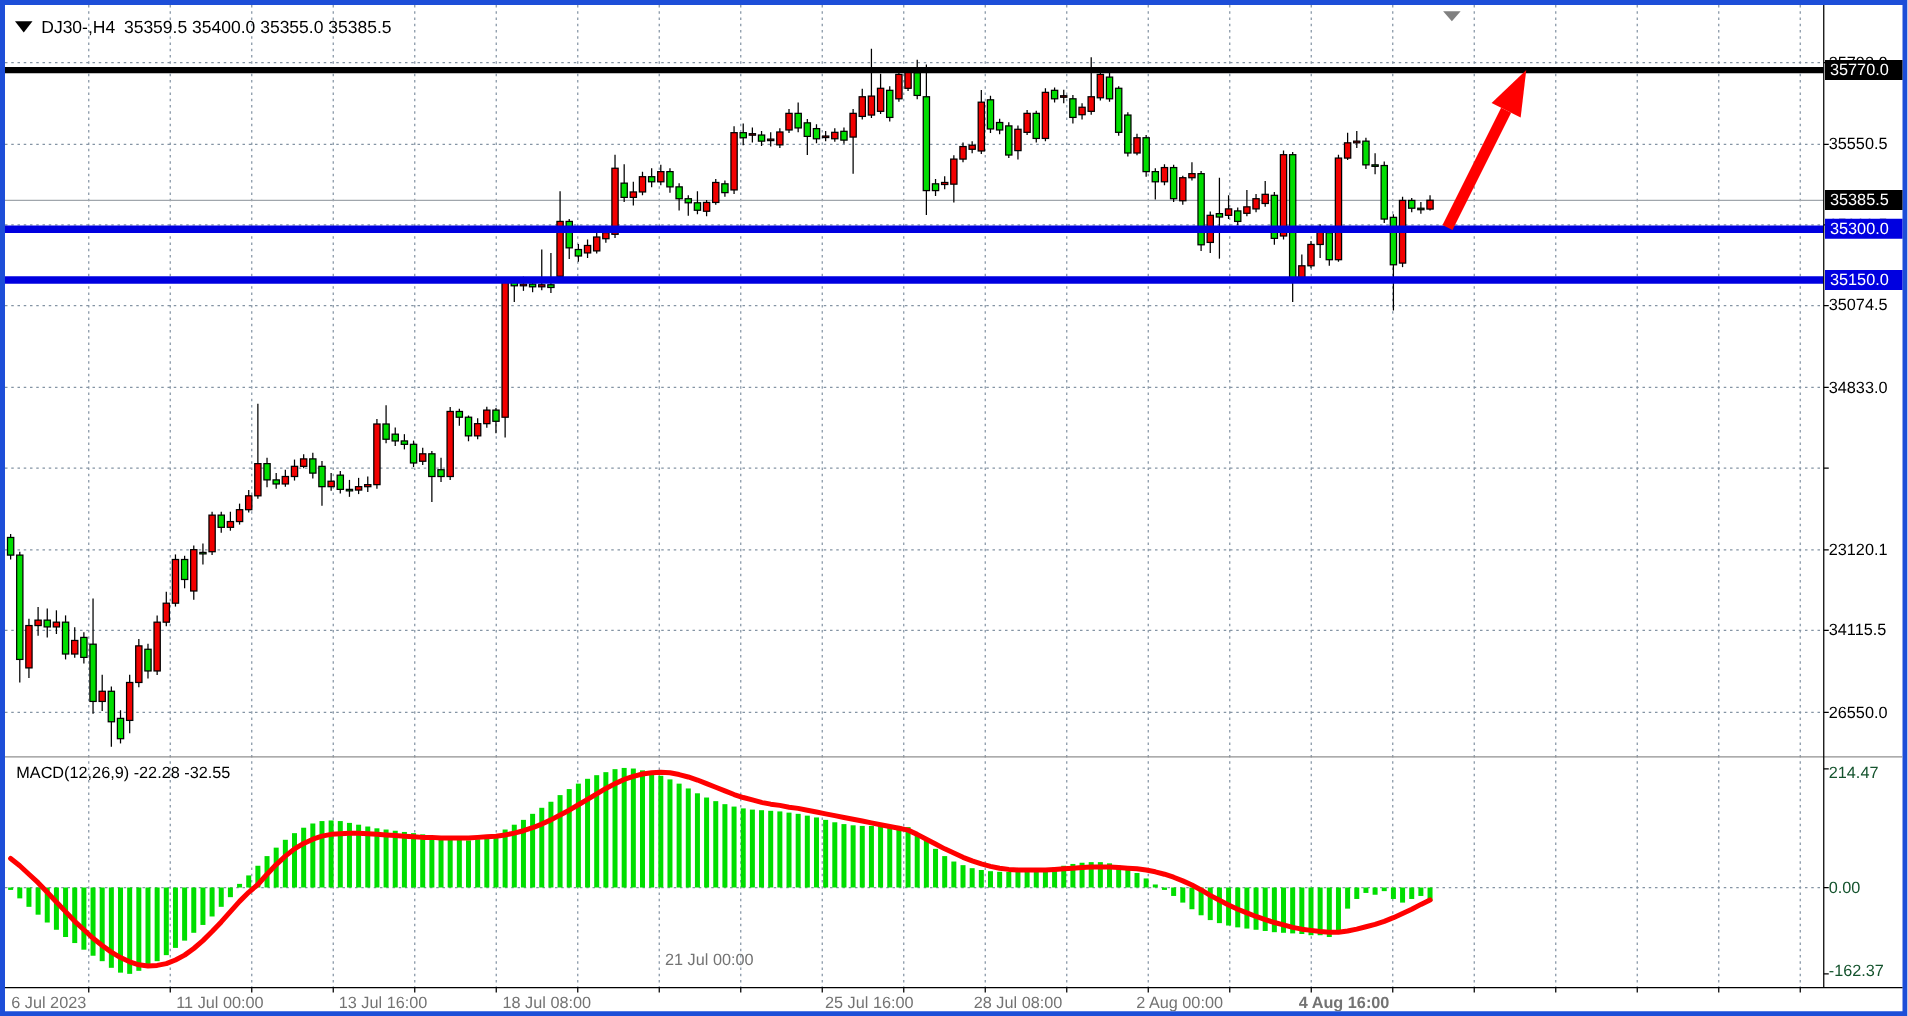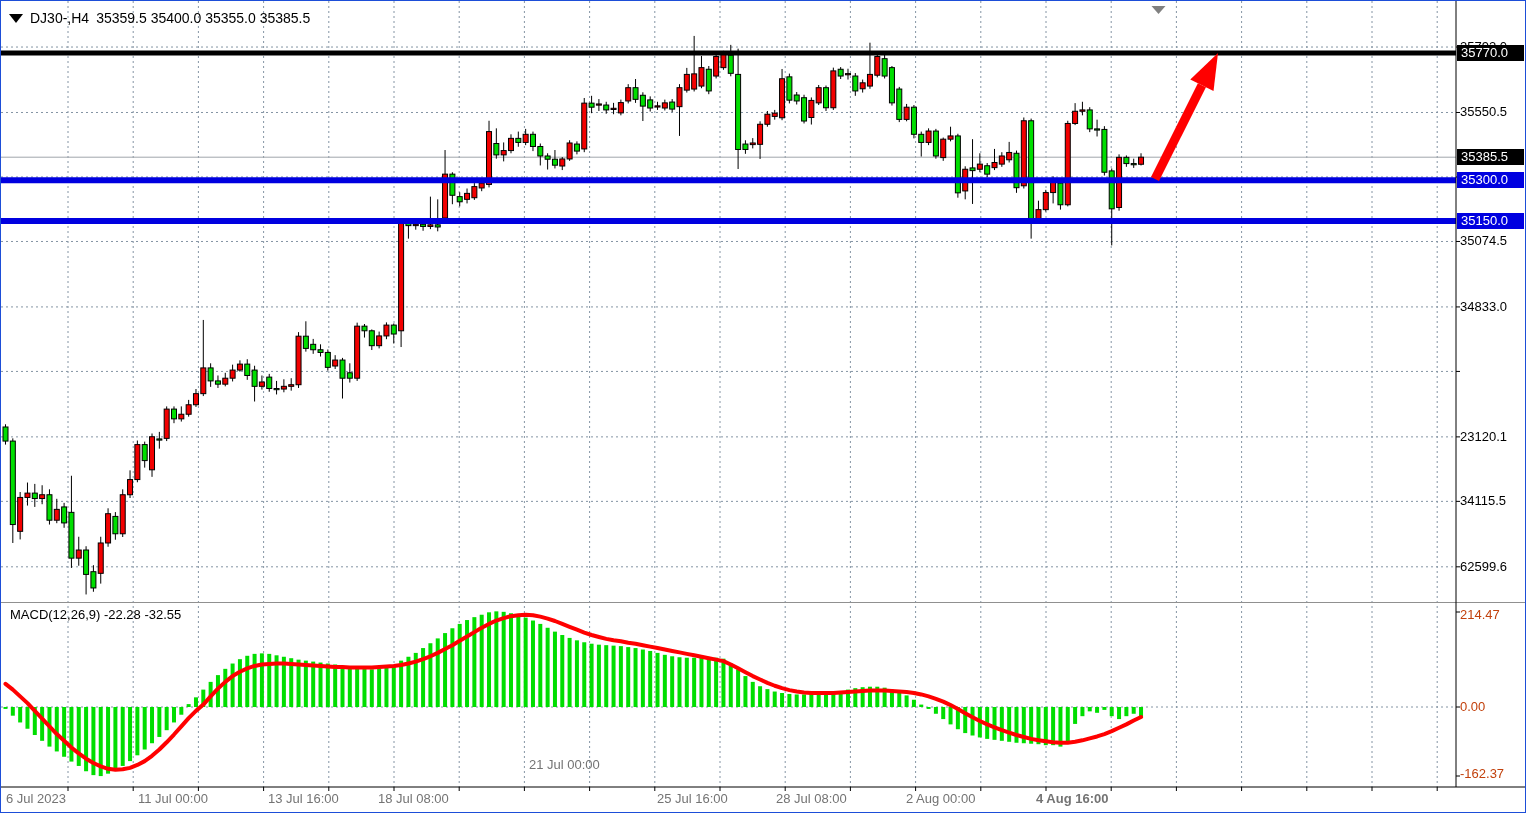--- a/index.html
+++ b/index.html
@@ -1,26 +1,26 @@
 <!DOCTYPE html>
 <html><head>
 <meta charset="utf-8">
 <style>
   html,body{margin:0;padding:0;background:#e8e8e8;}
-  .win{position:relative;width:1526px;height:813px;background:#ffffff;border:1px solid #1d4ed8;box-sizing:border-box;overflow:hidden;font-family:"Liberation Sans",sans-serif;}
+  .win{position:relative;width:1526px;height:813px;background:#ffffff;border:4px solid #1d4ed8;box-sizing:border-box;overflow:hidden;font-family:"Liberation Sans",sans-serif;}
   svg{position:absolute;left:0;top:0;}
   .overlay{position:absolute;left:0;top:0;width:100%;height:100%;pointer-events:none;}
   .titlerow{position:absolute;left:8px;top:9px;height:16px;display:flex;align-items:center;gap:7px;}
   .tri{width:0;height:0;border-left:7px solid transparent;border-right:7px solid transparent;border-top:9px solid #000;display:inline-block;}
   .ttext{font-size:14px;color:#000;white-space:pre;}
   .plabel{position:absolute;font-size:13px;color:#000;white-space:nowrap;}
   .pbadge{position:absolute;font-size:13px;color:#fff;white-space:nowrap;height:16px;line-height:16px;width:63px;padding-left:4px;}
   .dlabel{position:absolute;font-size:13px;color:#737373;white-space:nowrap;top:790px;}
   .mlabel{position:absolute;left:9px;top:606px;font-size:13px;color:#000;white-space:nowrap;}
-  .malabel{position:absolute;font-size:13px;color:#c2410c;white-space:nowrap;}
+  .malabel{position:absolute;font-size:13px;color:#14532d;white-space:nowrap;}
 </style>
 </head>
 <body>
 
 <div class="win">
   <svg id="chartsvg" width="1526" height="813">
       <g stroke="#8494A4" stroke-width="1" stroke-dasharray="2 3">
         <line x1="67" y1="0" x2="67" y2="786"></line>
         <line x1="132.2" y1="0" x2="132.2" y2="786"></line>
         <line x1="197.39999999999998" y1="0" x2="197.39999999999998" y2="786"></line>
@@ -896,29 +896,29 @@
     </div>
     <div class="mlabel">MACD(12,26,9) -22.28 -32.55</div>
   <div class="plabel" style="left: 1459px; top: 38.0379px;">35792.0</div>
       <div class="plabel" style="left: 1459px; top: 103.485px;">35550.5</div>
       <div class="plabel" style="left: 1459px; top: 167.984px;">35312.5</div>
       <div class="plabel" style="left: 1459px; top: 232.482px;">35074.5</div>
       <div class="plabel" style="left: 1459px; top: 297.93px;">34833.0</div>
       <div class="plabel" style="left: 1532px; top: 362.428px; margin-top: 39px;">34595.0</div>
       <div class="plabel" style="left: 1459px; top: 427.875px;">23120.1</div>
       <div class="plabel" style="left: 1459px; top: 492.374px;">34115.5</div>
-      <div class="plabel" style="left: 1459px; top: 557.821px;">62599.6</div>
+      <div class="plabel" style="left: 1459px; top: 557.821px;">26550.0</div>
       <div class="pbadge" style="left: 1456px; top: 44px; background: rgb(0, 0, 0); color: rgb(255, 255, 255);">35770.0</div>
       <div class="pbadge" style="left: 1456px; top: 148.201px; background: rgb(0, 0, 0); color: rgb(255, 255, 255);">35385.5</div>
       <div class="pbadge" style="left: 1456px; top: 171.371px; background: rgb(0, 0, 224); color: rgb(255, 255, 255);">35300.0</div>
       <div class="pbadge" style="left: 1456px; top: 212.022px; background: rgb(0, 0, 224); color: rgb(255, 255, 255);">35150.0</div>
       <div class="dlabel" style="left: 5px; top: 790px;">6 Jul 2023</div>
       <div class="dlabel" style="left: 137px; top: 790px;">11 Jul 00:00</div>
       <div class="dlabel" style="left: 267px; top: 790px;">13 Jul 16:00</div>
-      <div class="dlabel" style="left: 377px; top: 790px;">18 Jul 08:00</div>
+      <div class="dlabel" style="left: 398px; top: 790px;">18 Jul 08:00</div>
       <div class="dlabel" style="left: 528px; top: 756px;">21 Jul 00:00</div>
       <div class="dlabel" style="left: 656px; top: 790px;">25 Jul 16:00</div>
       <div class="dlabel" style="left: 775px; top: 790px;">28 Jul 08:00</div>
       <div class="dlabel" style="left: 905px; top: 790px;">2 Aug 00:00</div>
       <div class="dlabel" style="left: 1035px; top: 790px; font-weight: bold;">4 Aug 16:00</div>
       <div class="malabel" style="left: 1459px; top: 606px;">214.47</div>
       <div class="malabel" style="left: 1459px; top: 698px;">0.00</div>
       <div class="malabel" style="left: 1459px; top: 765px;">-162.37</div>
     </div>
 </div>

